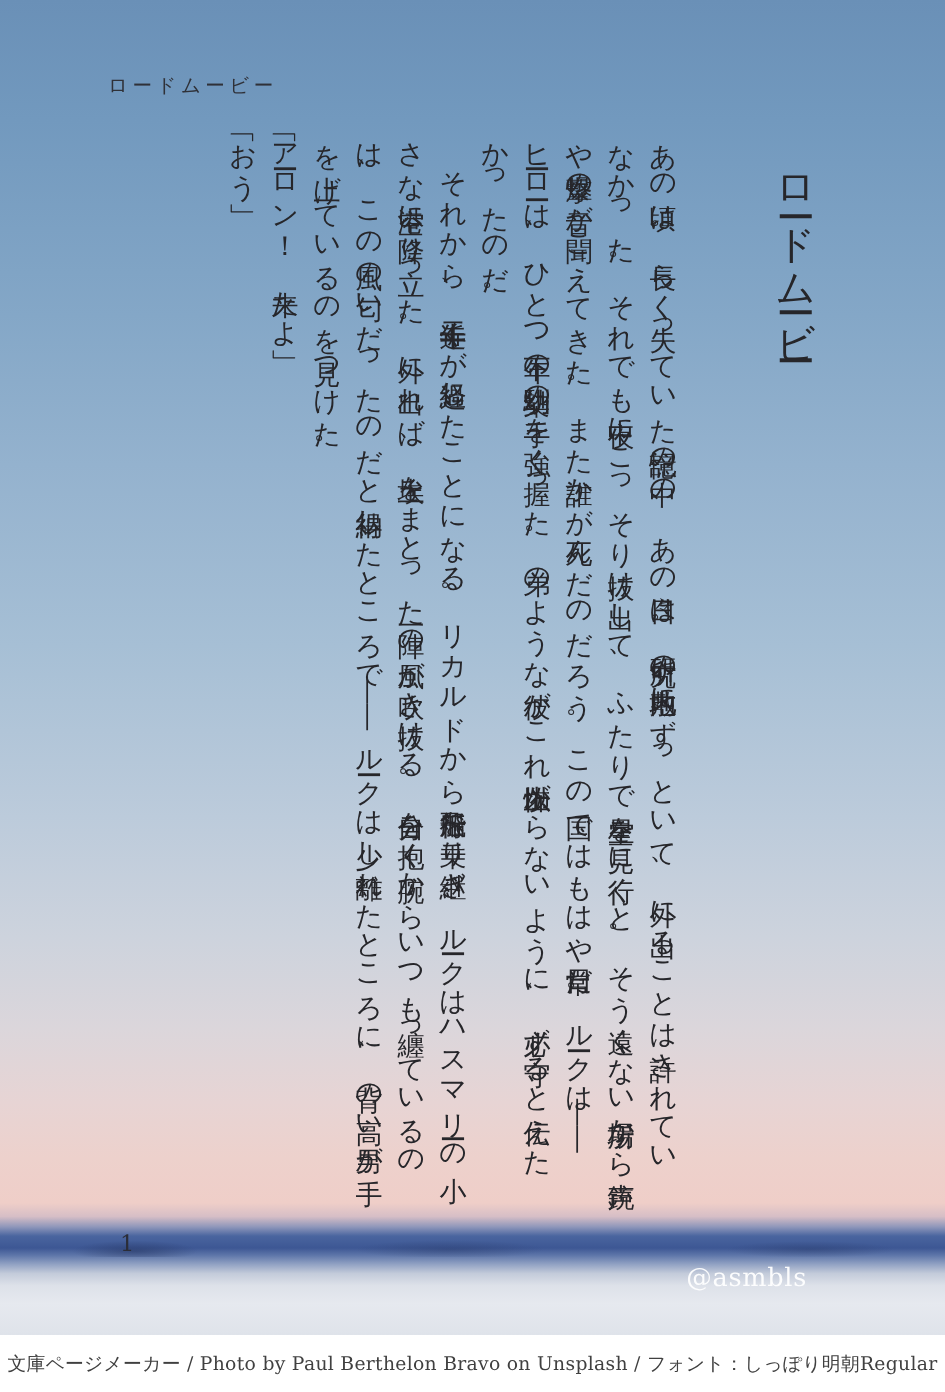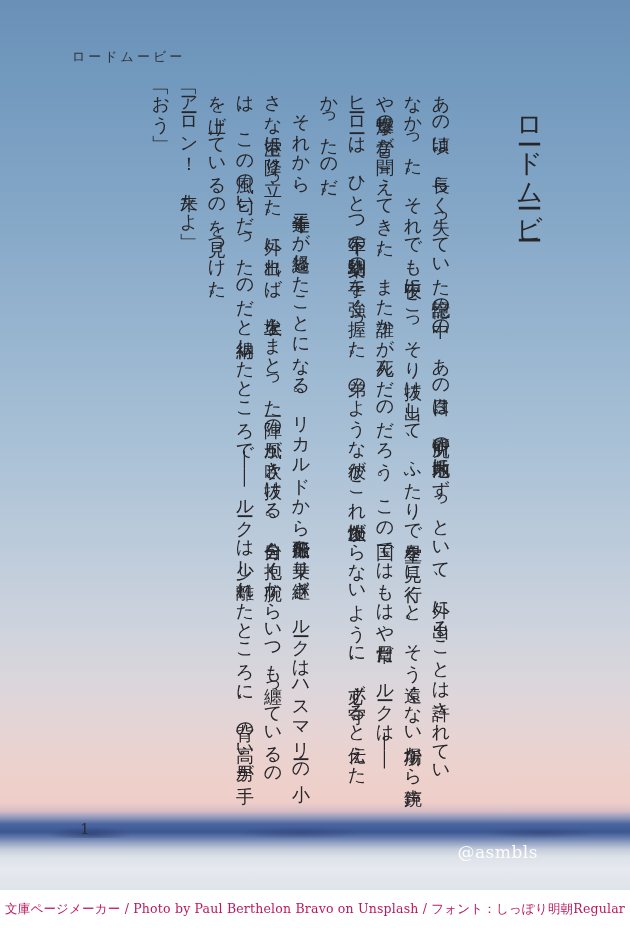--- a/index.html
+++ b/index.html
@@ -65,21 +65,21 @@
   .watermark {
     position:absolute; right:92px; top:842px;
     font-size:17px; letter-spacing:.5px; color:rgba(255,255,255,.93);
   }
   
   .footer {
     position:absolute; left:0; top:890px; width:630px; height:38px;
     background:#ffffff; display:flex; align-items:center; justify-content:center;
   }
   .footer .credit {
-    font-size:12.5px; color:#be185d; letter-spacing:.2px; white-space:nowrap;
+    font-size:12.5px; color:#404040; letter-spacing:.2px; white-space:nowrap;
   }
 </style>
 </head>
 <body>
 
 <div class="page">
 
   <div class="sky"></div>
   <div class="hills"></div>
 

